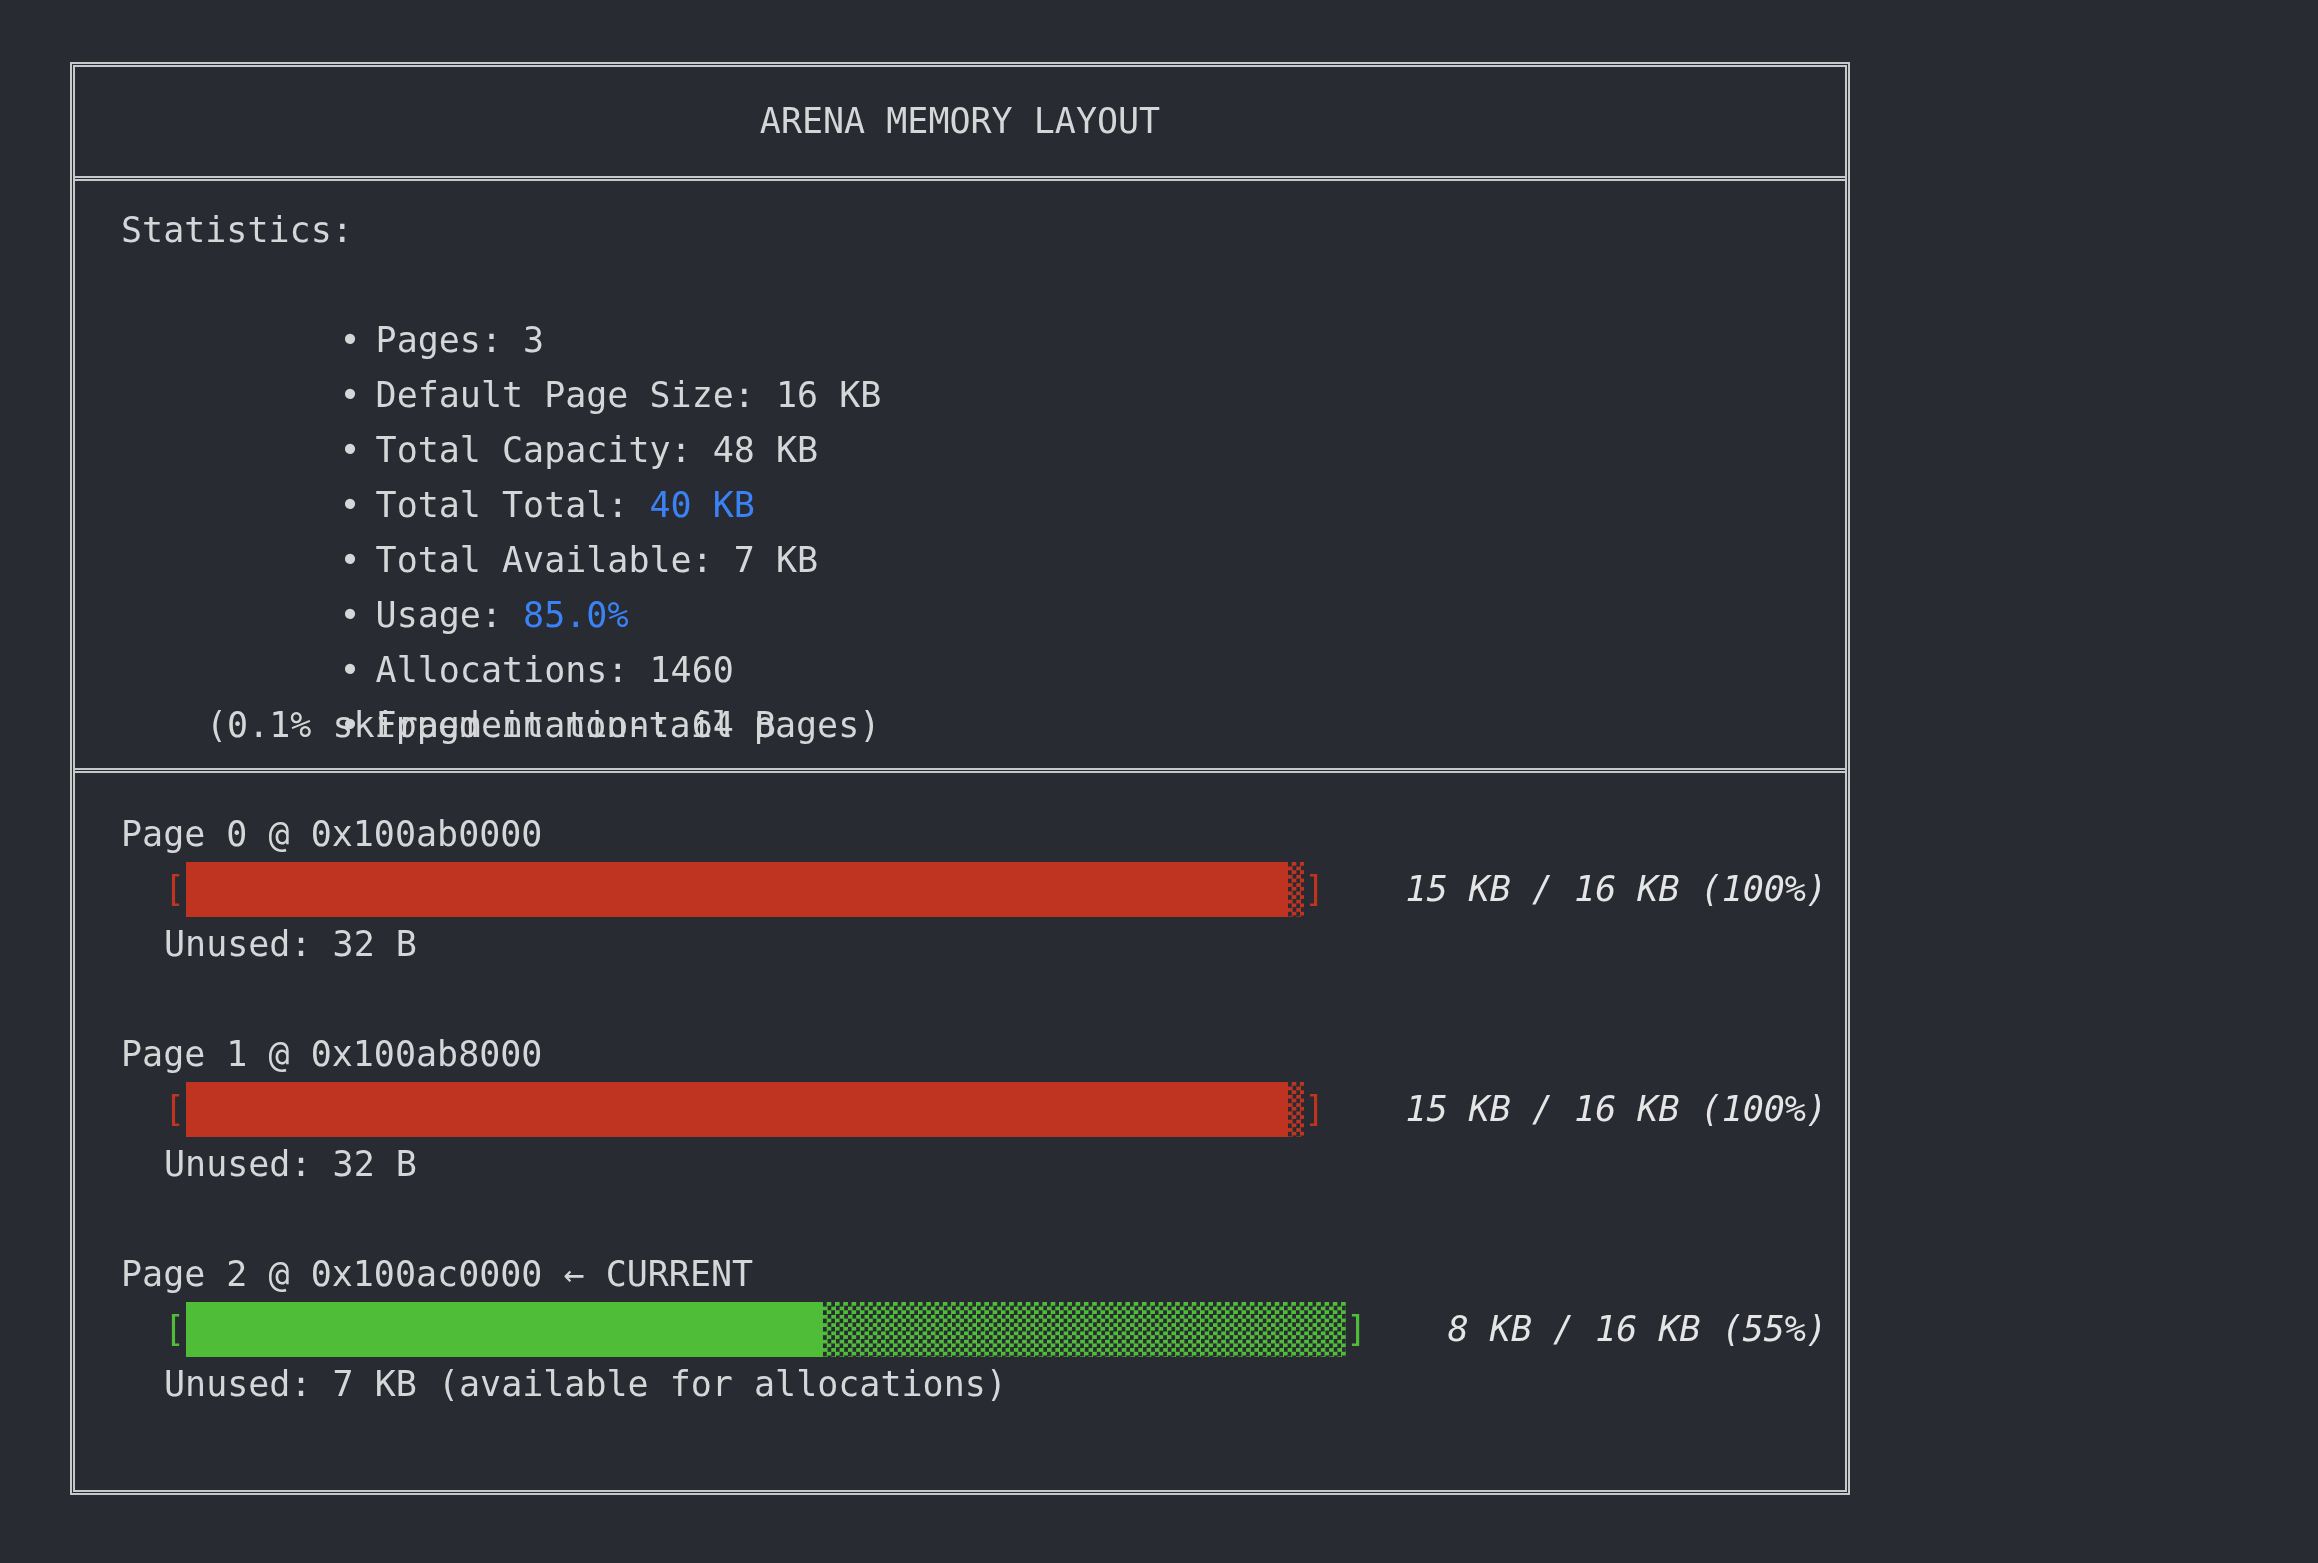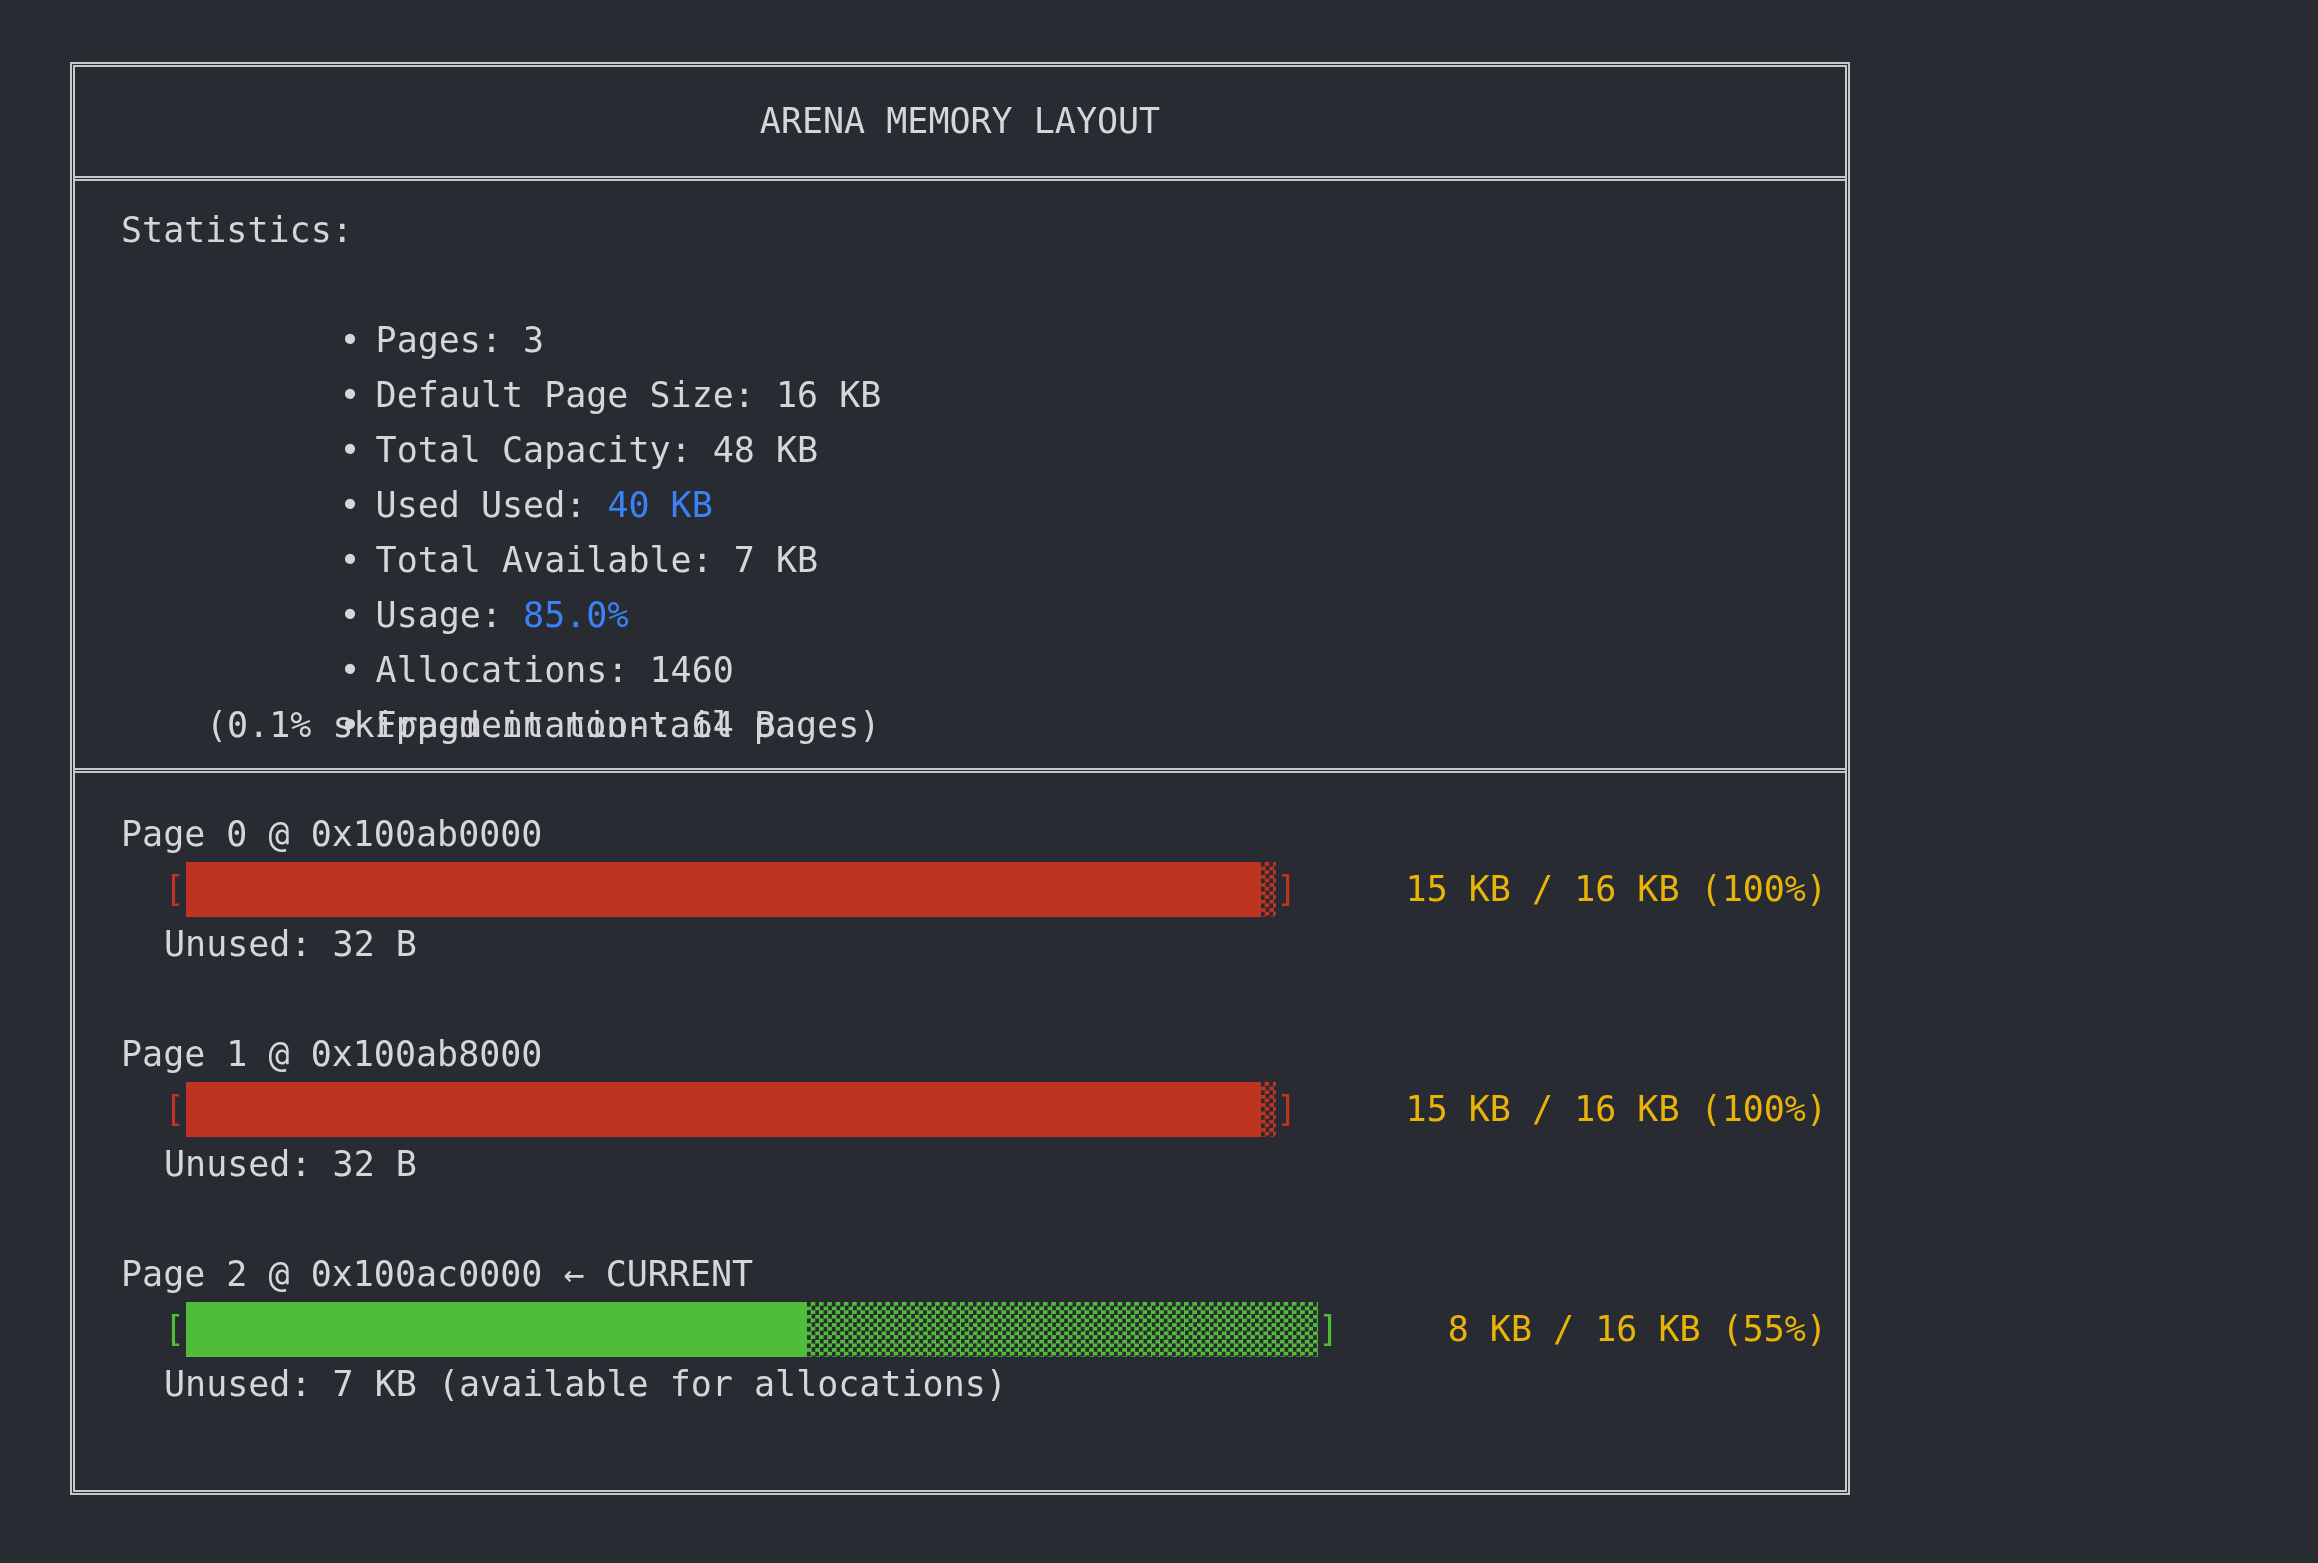--- a/index.html
+++ b/index.html
@@ -101,23 +101,24 @@
     height: 55px;
   }
   .bar-dither {
     flex: 1;
     height: 55px;
     background-image: repeating-conic-gradient(var(--bar-color) 0% 25%, transparent 0% 50%);
     background-size: 8.3px 8.3px;
   }
   .bar-label {
     flex: none;
-    margin-left: 108px;
+    margin-left: 80px;
     line-height: 55px;
-    color: #eab308;
+    color: #e5e5e5;
+    font-style: italic;
   }
 
   .unused-line { padding-left: 43px; }
 </style>
 </head>
 <body>
 
 <div class="canvas">
   <div class="frame">
 
@@ -131,21 +132,21 @@
       <div class="line stat-item">
         <span class="bullet">•</span><span>Pages: 3</span><span class="hl"></span>
       </div>
       <div class="line stat-item">
         <span class="bullet">•</span><span>Default Page Size: 16 KB</span><span class="hl"></span>
       </div>
       <div class="line stat-item">
         <span class="bullet">•</span><span>Total Capacity: 48 KB</span><span class="hl"></span>
       </div>
       <div class="line stat-item">
-        <span class="bullet">•</span><span>Used Used: </span><span class="hl">40 KB</span>
+        <span class="bullet">•</span><span>Total Total: </span><span class="hl">40 KB</span>
       </div>
       <div class="line stat-item">
         <span class="bullet">•</span><span>Total Available: 7 KB</span><span class="hl"></span>
       </div>
       <div class="line stat-item">
         <span class="bullet">•</span><span>Usage: </span><span class="hl">85.0%</span>
       </div>
       <div class="line stat-item">
         <span class="bullet">•</span><span>Allocations: 1460</span><span class="hl"></span>
       </div>

